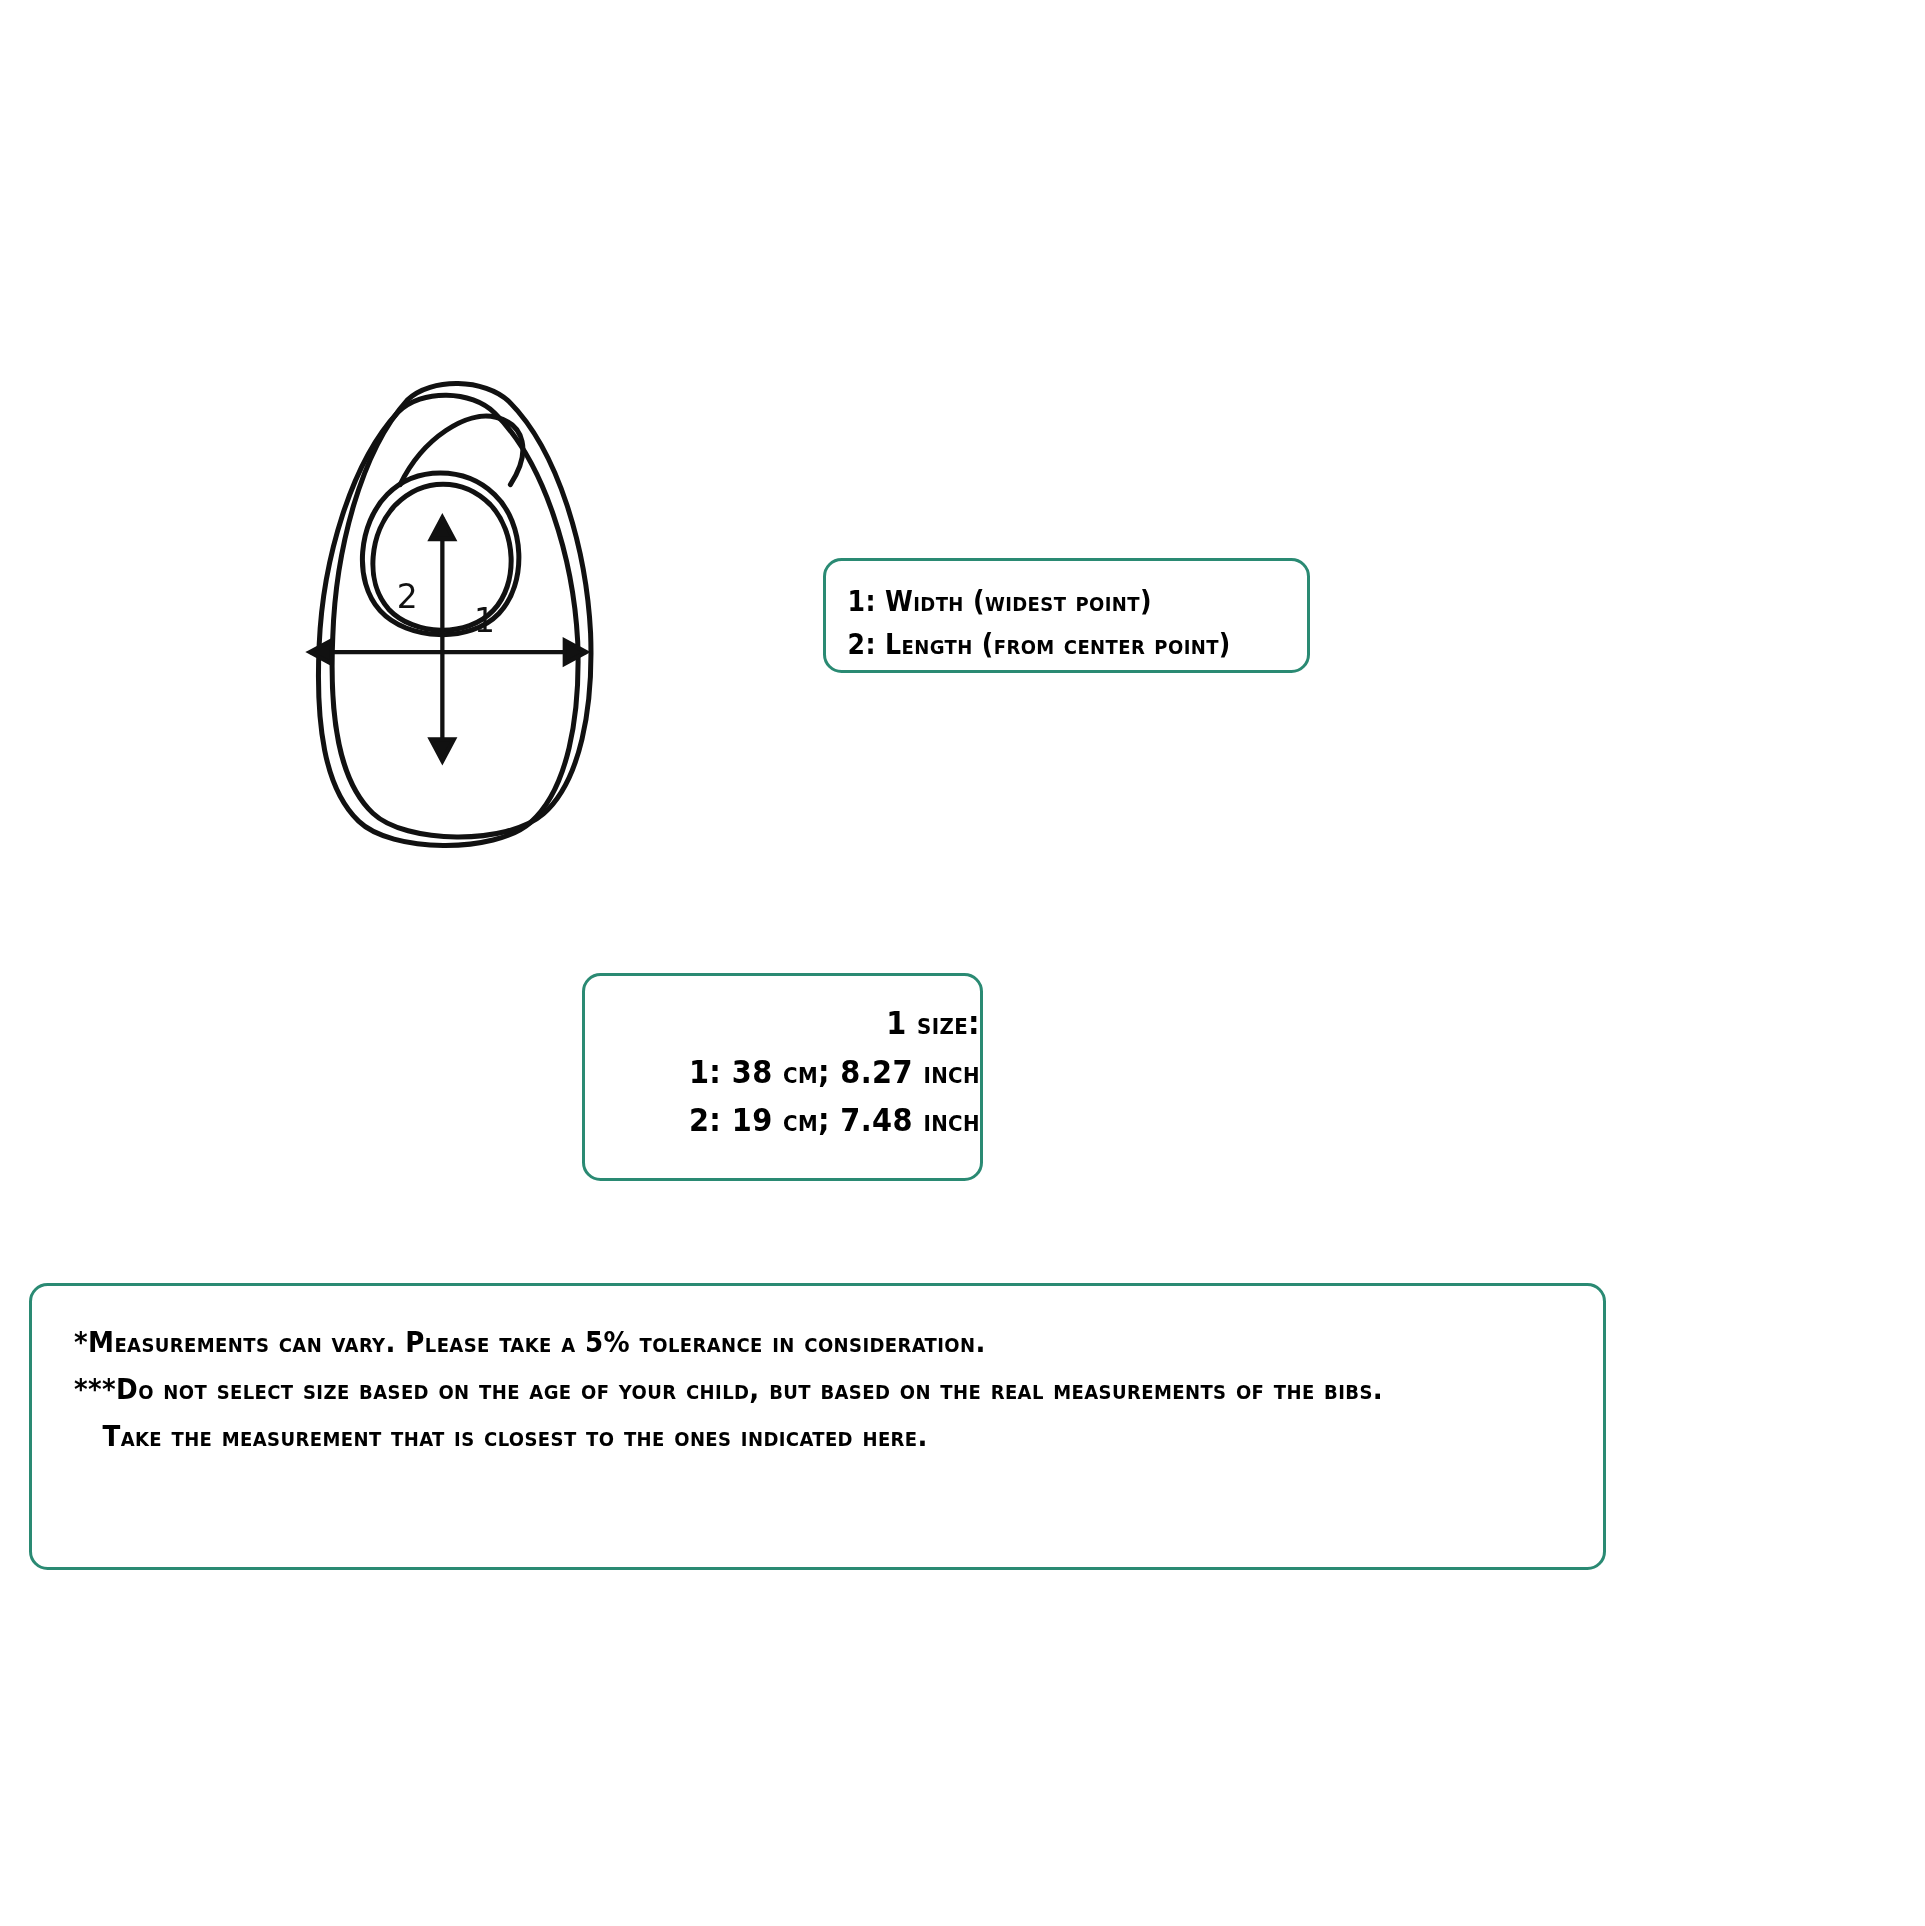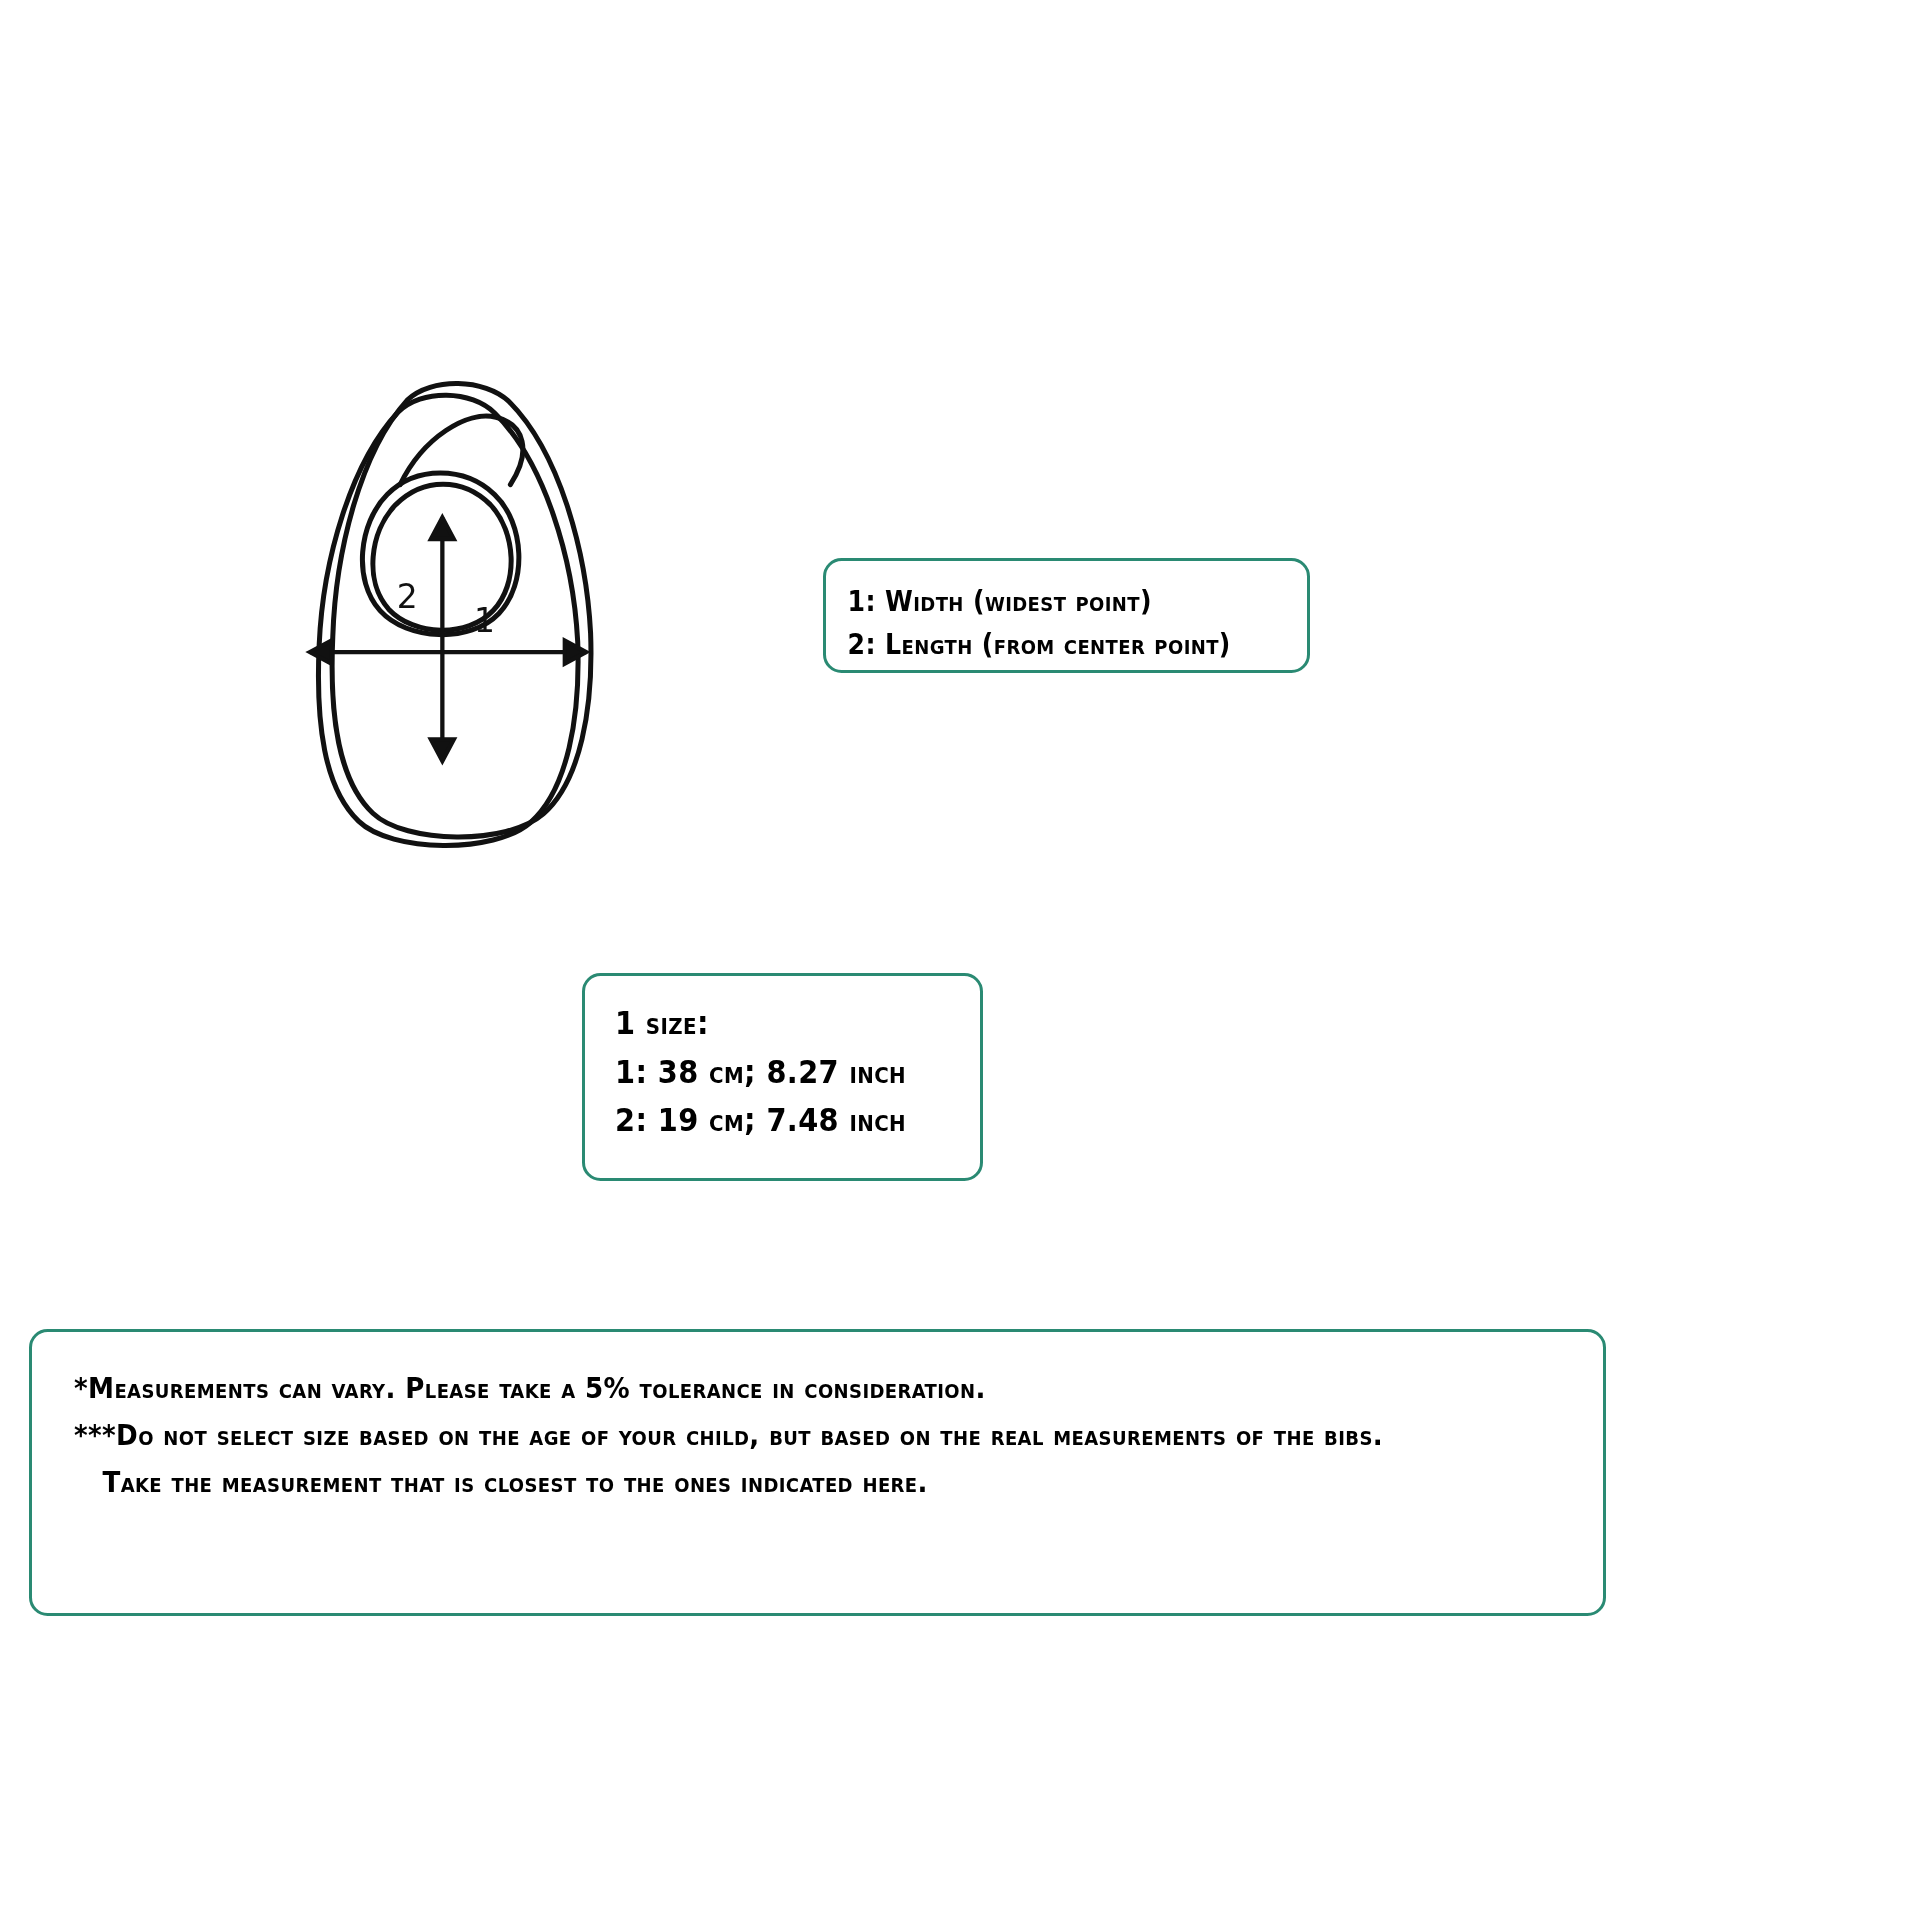--- a/index.html
+++ b/index.html
@@ -55,34 +55,34 @@
     line-height: 1.55;
   }
 
   
   #size-box {
     left: 582px;
     top: 973px;
     width: 401px;
     height: 208px;
     padding: 23px 0 0 30px;
+    text-align: right;
   }
   #size-box .callout-text {
     font-size: 32px;
     line-height: 1.52;
   }
 
   
   #notes-box {
     left: 29px;
     top: 1283px;
     width: 1577px;
     height: 287px;
     padding: 33px 0 0 42px;
-    margin-top: 46px;
   }
   #notes-box .callout-text {
     font-size: 29px;
     line-height: 1.62;
   }
 
   .sc { font-variant: small-caps; }
 </style>
 </head>
 <body>

